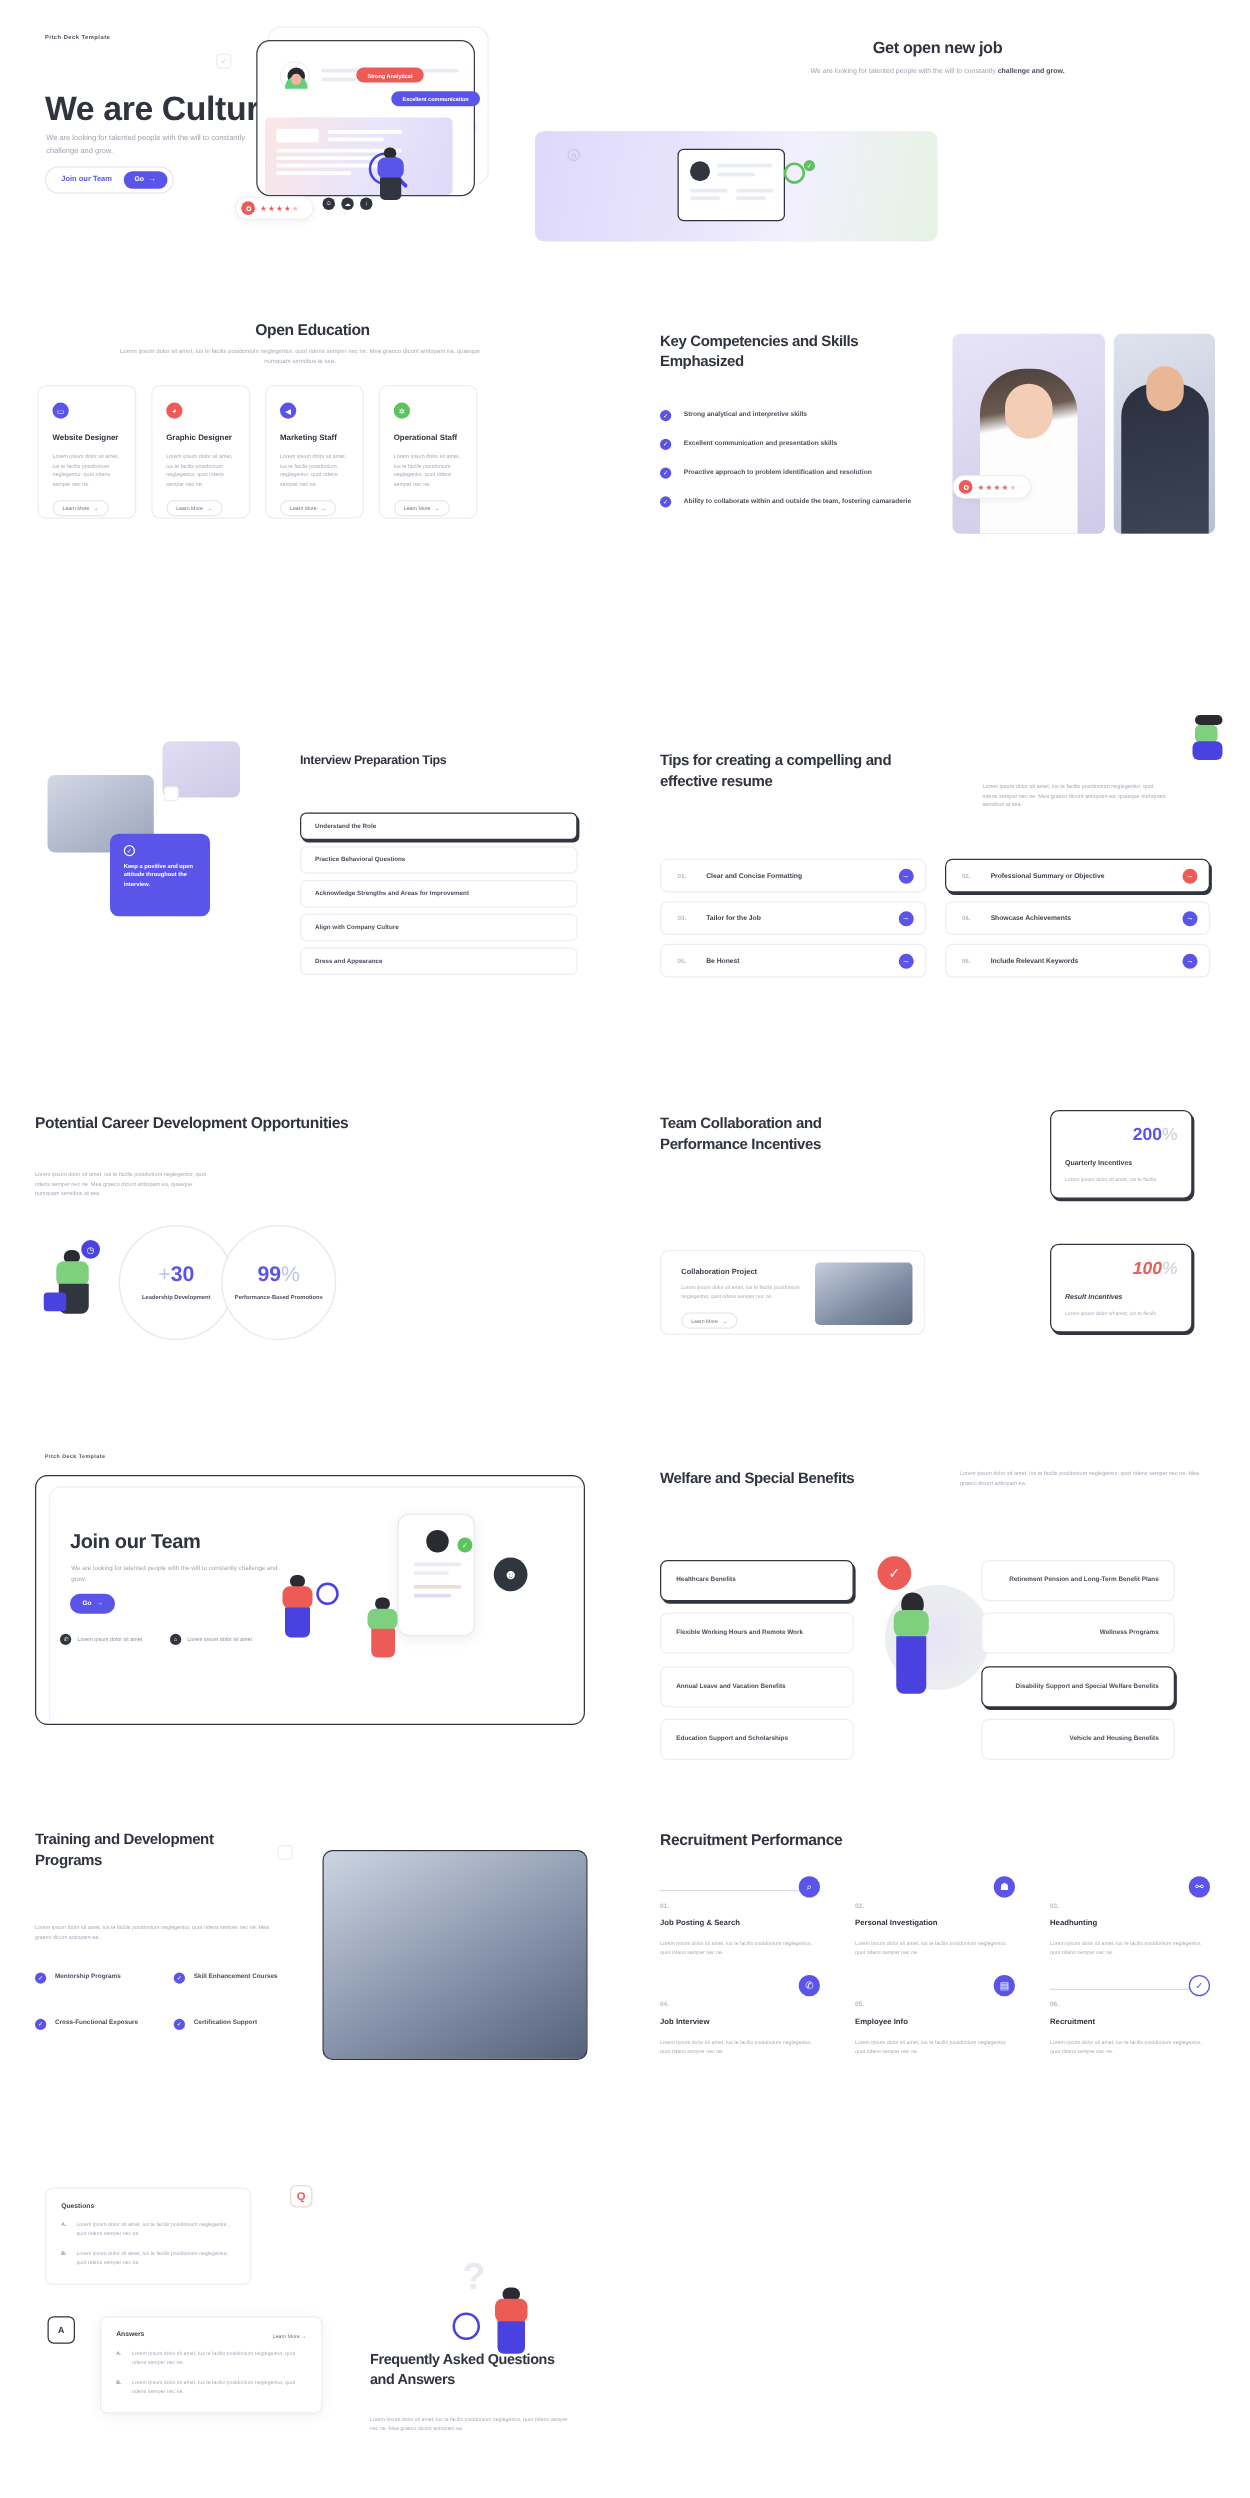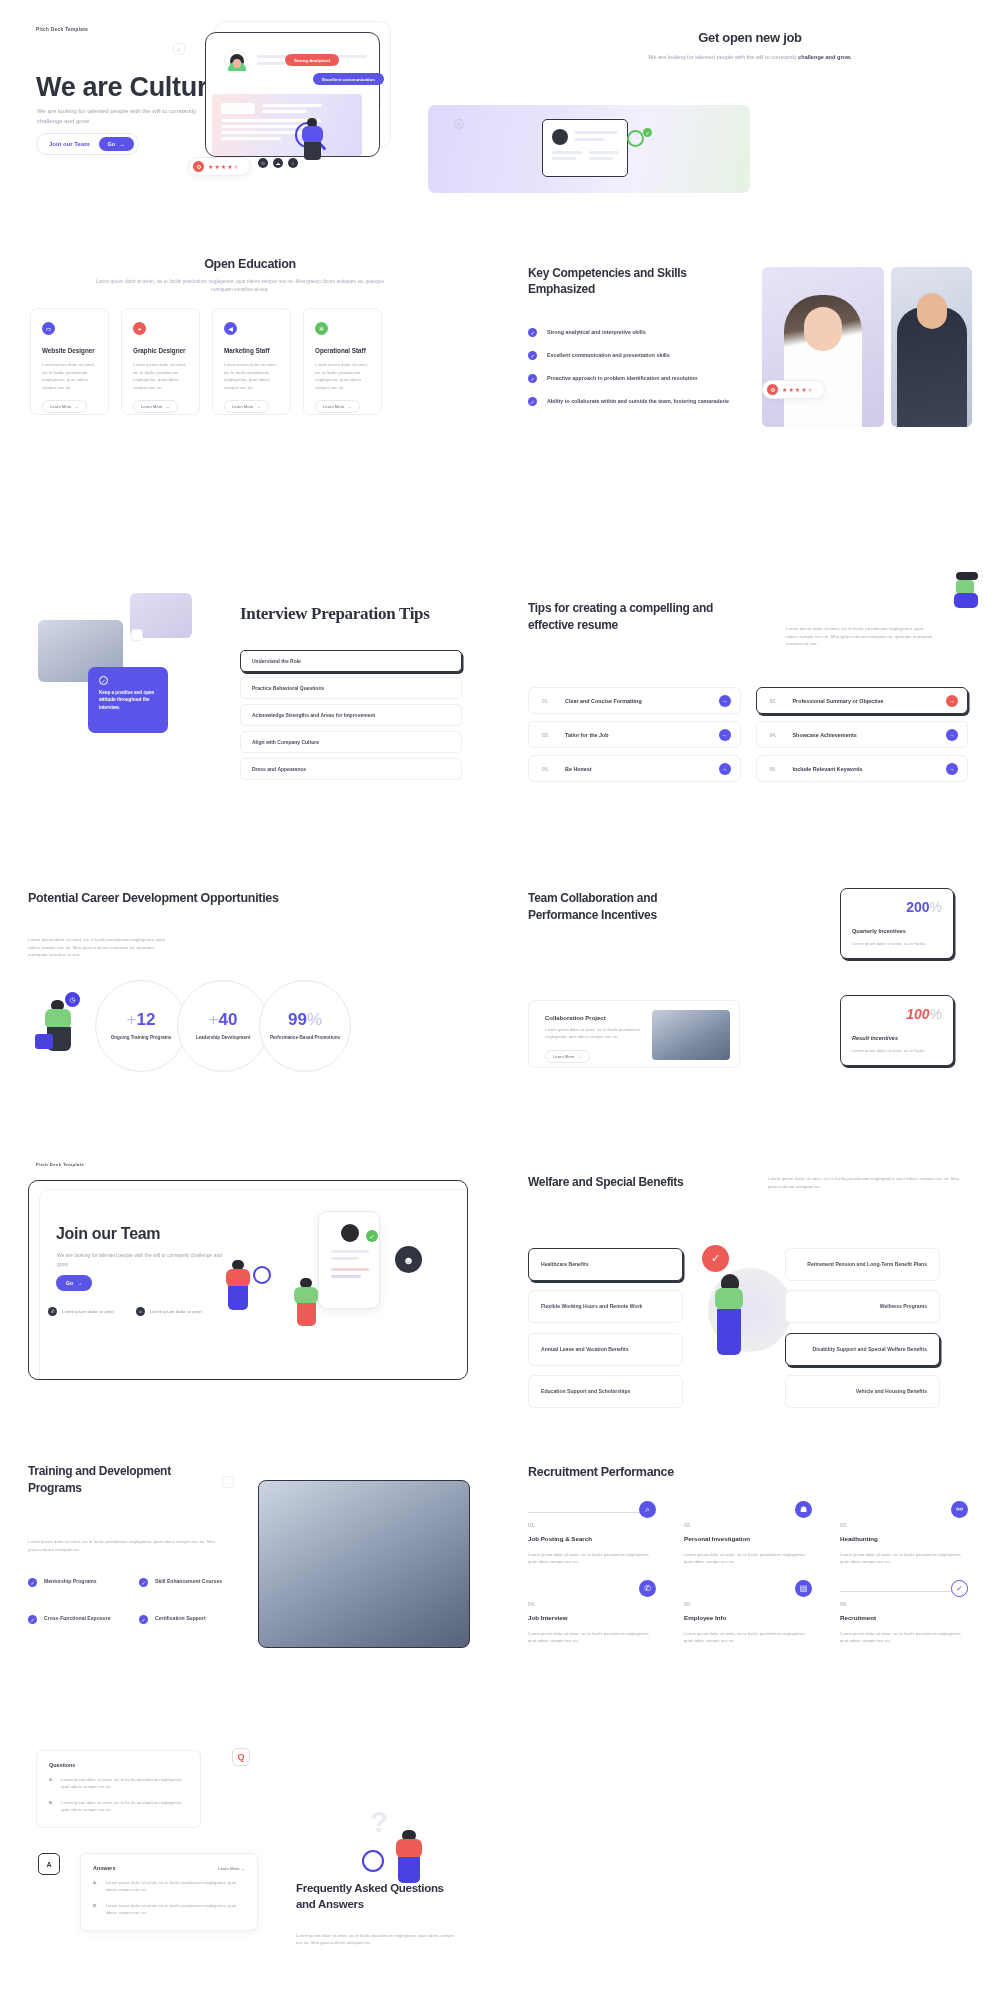--- a/index.html
+++ b/index.html
@@ -87,21 +87,21 @@
   .comp .row { display:flex; gap:10px; margin-bottom:14px;}
   .comp .ck { width:9px;height:9px;border-radius:50%;background:#5b54e8;color:#fff;font-size:5px;
               display:flex;align-items:center;justify-content:center;flex:none;}
   .comp .tx { font-size:5.3px; line-height:1.6; font-weight:600; color:#4a4f5c;}
   .ph { position:absolute; border-radius:6px; overflow:hidden;}
   .ph1{ left:262px; top:37px; width:122px; height:160px; background:linear-gradient(160deg,#e7e4f8,#cfcae8);}
   .ph2{ left:391px; top:37px; width:81px; height:160px; background:linear-gradient(160deg,#dfe3ee,#b9c0d3);}
 
   
   #s5 { left:0; top:530px; width:500px; height:310px;}
-  #s5 .t { position:absolute; left:240px; top:72px; font-size:17px; line-height:1.4;font-family:Liberation Serif, serif;}
+  #s5 .t { position:absolute; left:240px; top:72px; font-size:10px; line-height:1.4;}
   .iplist { position:absolute; left:240px; top:120px; width:222px;}
   .iprow { border:1px solid #edeef2; border-radius:5px; background:#fff; font-size:5px; color:#4a4f5c;
            padding:7px 11px; margin-bottom:5px; font-weight:600;}
   .iprow.active { border:1.3px solid #31353f; box-shadow:1.5px 2px 0 #31353f;}
   .pimg { position:absolute; border-radius:6px; overflow:hidden;}
   .pimg1{ left:130px; top:63px; width:62px; height:45px; background:linear-gradient(150deg,#e2ddf4,#cfc9e6);}
   .pimg2{ left:38px; top:90px; width:85px; height:62px; background:linear-gradient(150deg,#d3d8e6,#9aa3ba);}
   .vio-card { position:absolute; left:88px; top:137px; width:80px; height:66px; background:#5b54e8;
               border-radius:7px; padding:22px 11px 0; color:#fff;}
   .vio-card .ci { position:absolute; left:11px; top:9px; width:9px;height:9px;border-radius:50%;
@@ -455,25 +455,21 @@
   <div class="d">Lorem ipsum dolor sit amet, ius te facilis posidonium neglegentur, quot ridens semper nec ne. Mea graeco dicunt antiopam ea, quaeque numquam sensibus at sea.</div>
   <div style="position:absolute;left:35px;top:152px;width:52px;height:68px;">
     <div style="position:absolute;left:16px;top:8px;width:13px;height:11px;border-radius:6px;background:#2a2a31;"></div>
     <div style="position:absolute;left:10px;top:17px;width:26px;height:20px;border-radius:6px;background:#7ed07f;"></div>
     <div style="position:absolute;left:12px;top:35px;width:24px;height:24px;background:#31353f;border-radius:0 0 6px 6px;"></div>
     <div style="position:absolute;left:0px;top:42px;width:18px;height:15px;border-radius:3px;background:#4a42e0;"></div>
     <div style="position:absolute;left:30px;top:0px;width:15px;height:15px;border-radius:50%;background:#4a42e0;color:#fff;font-size:7px;display:flex;align-items:center;justify-content:center;">◷</div>
   </div>
   <div class="circles">
     <div class="circ">
-      <div class="big"><span class="lt">+</span><span>12</span></div>
-      <div class="cap">Ongoing Training Programs</div>
-    </div>
-    <div class="circ">
-      <div class="big"><span class="lt">+</span><span>40</span></div>
+      <div class="big"><span class="lt">+</span><span>30</span></div>
       <div class="cap">Leadership Development</div>
     </div>
     <div class="circ">
       <div class="big"><span>99</span><span class="lt">%</span></div>
       <div class="cap">Performance-Based Promotions</div>
     </div>
   </div>
 </section>
 
 <section class="slide" id="s8">

